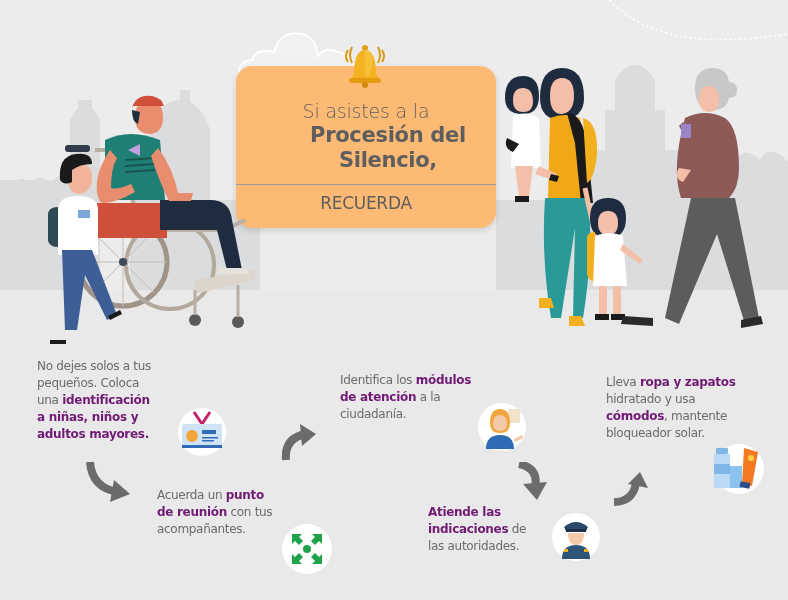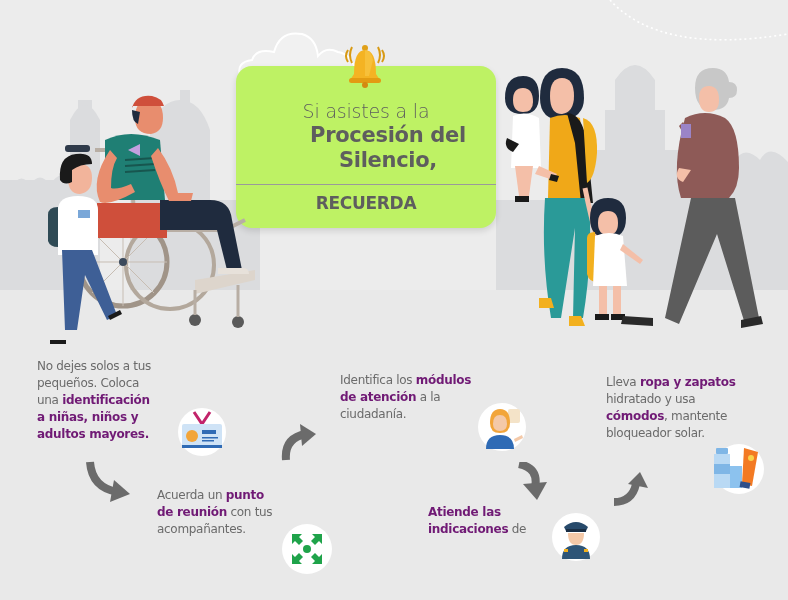--- a/index.html
+++ b/index.html
@@ -2,26 +2,26 @@
 <html><head>
 <meta charset="utf-8">
 <style>
   * { box-sizing: border-box; margin: 0; padding: 0; }
   html, body { width: 788px; height: 600px; overflow: hidden; }
   body { background: #e9e9e9; font-family: "DejaVu Sans", "Liberation Sans", sans-serif; position: relative; }
   .abs { position: absolute; }
   .skyline { left: 0; top: 0; width: 788px; height: 292px; }
   .sky-band { left:0; top:0; width:788px; height:292px; background:#ececec; }
 
-  .card { left: 236px; top: 66px; width: 260px; height: 162px; background: #bef264; border-radius: 16px;
+  .card { left: 236px; top: 66px; width: 260px; height: 162px; background: #fdba74; border-radius: 16px;
           box-shadow: 0 3px 6px rgba(0,0,0,0.12); text-align: center; color: #5e5e5e; }
   .card .l1 { position:absolute; left:0; width:100%; top:34px; font-size: 19px; font-weight: 300; letter-spacing: -0.2px; }
   .card .l2 { position:absolute; left:0; width:100%; top:57px; font-size: 21px; font-weight: 700; line-height: 25px; letter-spacing: -0.3px; padding-left: 44px; }
   .card .sep { position:absolute; left:0; width:100%; top:118px; height:1px; background:#9a9a9a; }
-  .card .l3 { position:absolute; left:0; width:100%; top:127px; font-size: 17px; font-weight: 700; letter-spacing: -0.3px; }
+  .card .l3 { position:absolute; left:0; width:100%; top:127px; font-size: 17px; font-weight: 400; letter-spacing: -0.3px; }
 
   .tip { color: #6b6b6b; font-size: 12px; line-height: 17px; letter-spacing: -0.3px; }
   .tip b { color: #701a75; font-weight: 700; }
 
   .icon-circle { border-radius: 50%; background: #ffffff; }
 </style>
 </head>
 <body>
 
 <div class="abs sky-band"></div>
@@ -229,20 +229,21 @@
 </div>
 
 <svg class="abs" style="left:515px;top:462px;width:34px;height:40px" viewBox="0 0 34 40">
   <path d="M4 2 q20 4 16 24" stroke="#6b6b6b" stroke-width="8" fill="none"></path>
   <path d="M8 22 l14 16 l10-18z" fill="#6b6b6b"></path>
 </svg>
 
 <div class="abs tip" style="left:428px;top:504px;width:160px">
   <div><b>Atiende las</b></div>
   <div><b>indicaciones</b><span> de</span></div>
+  <div>las autoridades.</div>
 </div>
 <div class="abs icon-circle" style="left:552px;top:513px;width:48px;height:48px">
   <svg width="48" height="48" viewBox="0 0 48 48">
     <path d="M12 14 q12-10 24 0 l-2 4 h-20z" fill="#274a6b"></path>
     <rect x="14" y="16" width="20" height="3" fill="#1a2e44"></rect>
     <path d="M16 20 h16 q0 12-8 12 q-8 0-8-12z" fill="#f4c9a8"></path>
     <path d="M10 46 q0-14 14-14 q14 0 14 14z" fill="#2e5577"></path>
     <rect x="12" y="36" width="4" height="3" fill="#f2b01e"></rect>
     <rect x="32" y="36" width="4" height="3" fill="#f2b01e"></rect>
   </svg>

